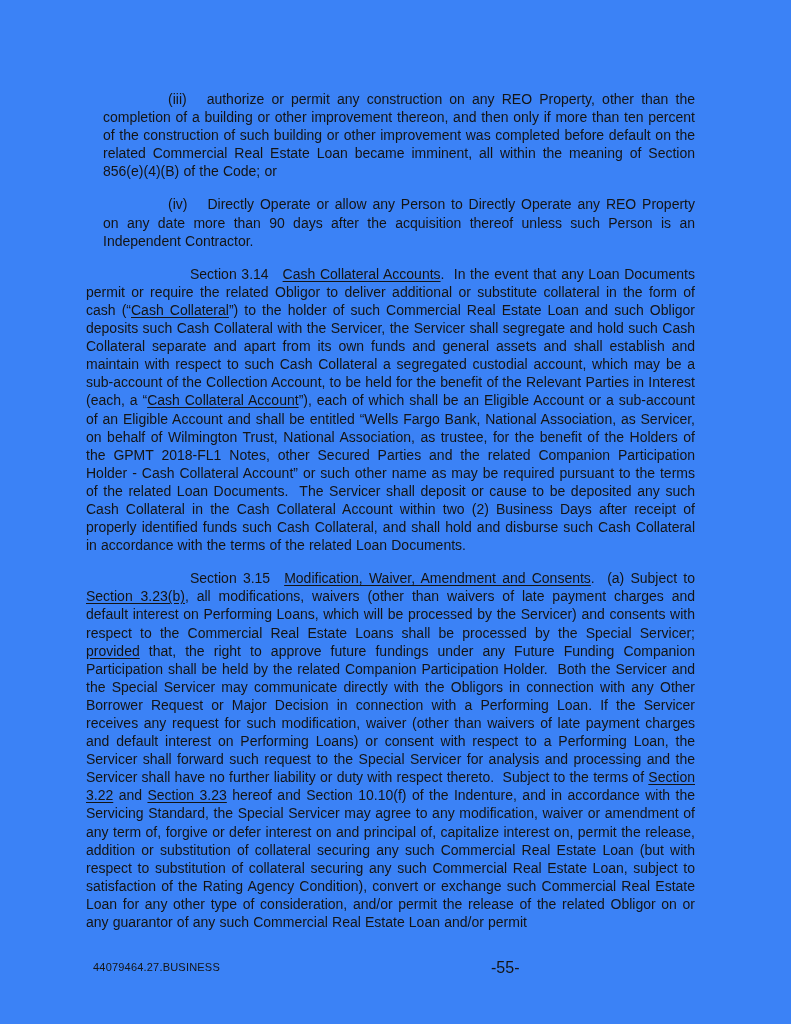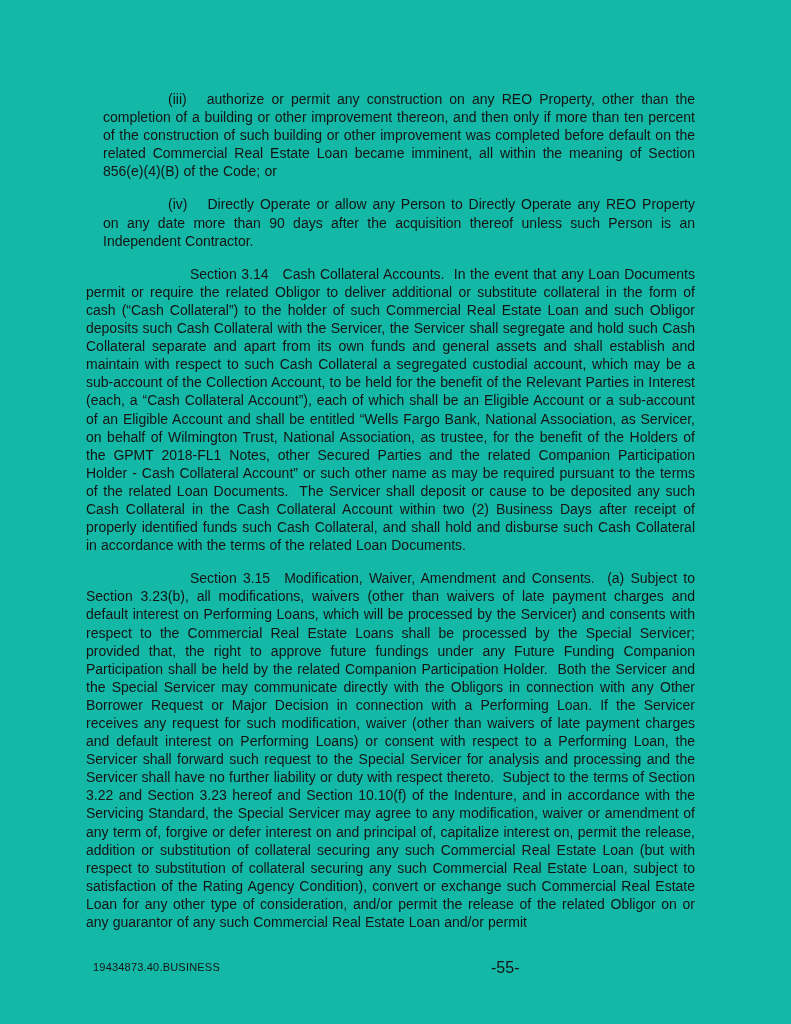--- a/index.html
+++ b/index.html
@@ -4,21 +4,21 @@
 <style>
   html, body {
     margin: 0;
     padding: 0;
     background: #ffffff;
   }
   .page {
     position: relative;
     width: 791px;
     height: 1024px;
-    background: #14b8a6;
+    background: #3b82f6;
     overflow: hidden;
     font-family: "Liberation Sans", sans-serif;
     color: #141414;
   }
   .content {
     position: absolute;
     left: 86px;
     top: 90px;
     width: 609px;
   }
@@ -34,20 +34,21 @@
     text-indent: 65px;
   }
   .para.section {
     text-indent: 104px;
   }
   .tab {
     display: inline-block;
     height: 1px;
   }
   .u {
+    text-decoration: underline;
     text-underline-offset: 2px;
     margin-top: 44px;
   }
   .footer {
     position: absolute;
     left: 86px;
     top: 959px;
     width: 619px;
     height: 16px;
   }
@@ -69,16 +70,16 @@
 <body>
 
 <div class="page">
   <div class="content">
     <p class="para list"><span>(iii)</span><span class="tab" style="width: 20px;"></span><span>authorize or permit any construction on any REO Property, other than the completion of a building or other improvement thereon, and then only if more than ten percent of the construction of such building or other improvement was completed before default on the related Commercial Real Estate Loan became imminent, all within the meaning of Section 856(e)(4)(B) of the Code; or</span></p>
     <p class="para list"><span>(iv)</span><span class="tab" style="width: 20px;"></span><span>Directly Operate or allow any Person to Directly Operate any REO Property on any date more than 90 days after the acquisition thereof unless such Person is an Independent Contractor.</span></p>
     <p class="para section"><span>Section 3.14</span><span class="tab" style="width: 14px;"></span><span class="u">Cash Collateral Accounts</span><span>.&nbsp; In the event that any Loan Documents permit or require the related Obligor to deliver additional or substitute collateral in the form of cash (“</span><span class="u">Cash Collateral</span><span>”) to the holder of such Commercial Real Estate Loan and such Obligor deposits such Cash Collateral with the Servicer, the Servicer shall segregate and hold such Cash Collateral separate and apart from its own funds and general assets and shall establish and maintain with respect to such Cash Collateral a segregated custodial account, which may be a sub-account of the Collection Account, to be held for the benefit of the Relevant Parties in Interest (each, a “</span><span class="u">Cash Collateral Account</span><span>”), each of which shall be an Eligible Account or a sub-account of an Eligible Account and shall be entitled “Wells Fargo Bank, National Association, as Servicer, on behalf of Wilmington Trust, National Association, as trustee, for the benefit of the Holders of the GPMT 2018-FL1 Notes, other Secured Parties and the related Companion Participation Holder - Cash Collateral Account” or such other name as may be required pursuant to the terms of the related Loan Documents.&nbsp; The Servicer shall deposit or cause to be deposited any such Cash Collateral in the Cash Collateral Account within two (2) Business Days after receipt of properly identified funds such Cash Collateral, and shall hold and disburse such Cash Collateral in accordance with the terms of the related Loan Documents.</span></p>
     <p class="para section"><span>Section 3.15</span><span class="tab" style="width: 14px;"></span><span class="u">Modification, Waiver, Amendment and Consents</span><span>.&nbsp; (a) Subject to </span><span class="u">Section 3.23(b)</span><span>, all modifications, waivers (other than waivers of late payment charges and default interest on Performing Loans, which will be processed by the Servicer) and consents with respect to the Commercial Real Estate Loans shall be processed by the Special Servicer; </span><span class="u">provided</span><span> that, the right to approve future fundings under any Future Funding Companion Participation shall be held by the related Companion Participation Holder.&nbsp; Both the Servicer and the Special Servicer may communicate directly with the Obligors in connection with any Other Borrower Request or Major Decision in connection with a Performing Loan. If the Servicer receives any request for such modification, waiver (other than waivers of late payment charges and default interest on Performing Loans) or consent with respect to a Performing Loan, the Servicer shall forward such request to the Special Servicer for analysis and processing and the Servicer shall have no further liability or duty with respect thereto.&nbsp; Subject to the terms of </span><span class="u">Section 3.22</span><span> and </span><span class="u">Section 3.23</span><span> hereof and Section 10.10(f) of the Indenture, and in accordance with the Servicing Standard, the Special Servicer may agree to any modification, waiver or amendment of any term of, forgive or defer interest on and principal of, capitalize interest on, permit the release, addition or substitution of collateral securing any such Commercial Real Estate Loan (but with respect to substitution of collateral securing any such Commercial Real Estate Loan, subject to satisfaction of the Rating Agency Condition), convert or exchange such Commercial Real Estate Loan for any other type of consideration, and/or permit the release of the related Obligor on or any guarantor of any such Commercial Real Estate Loan and/or permit</span></p>
   </div>
   <div class="footer">
-    <span class="doc-id">19434873.40.BUSINESS</span>
+    <span class="doc-id">44079464.27.BUSINESS</span>
     <span class="page-num">-55-</span>
   </div>
 </div>
 
 </body></html>

